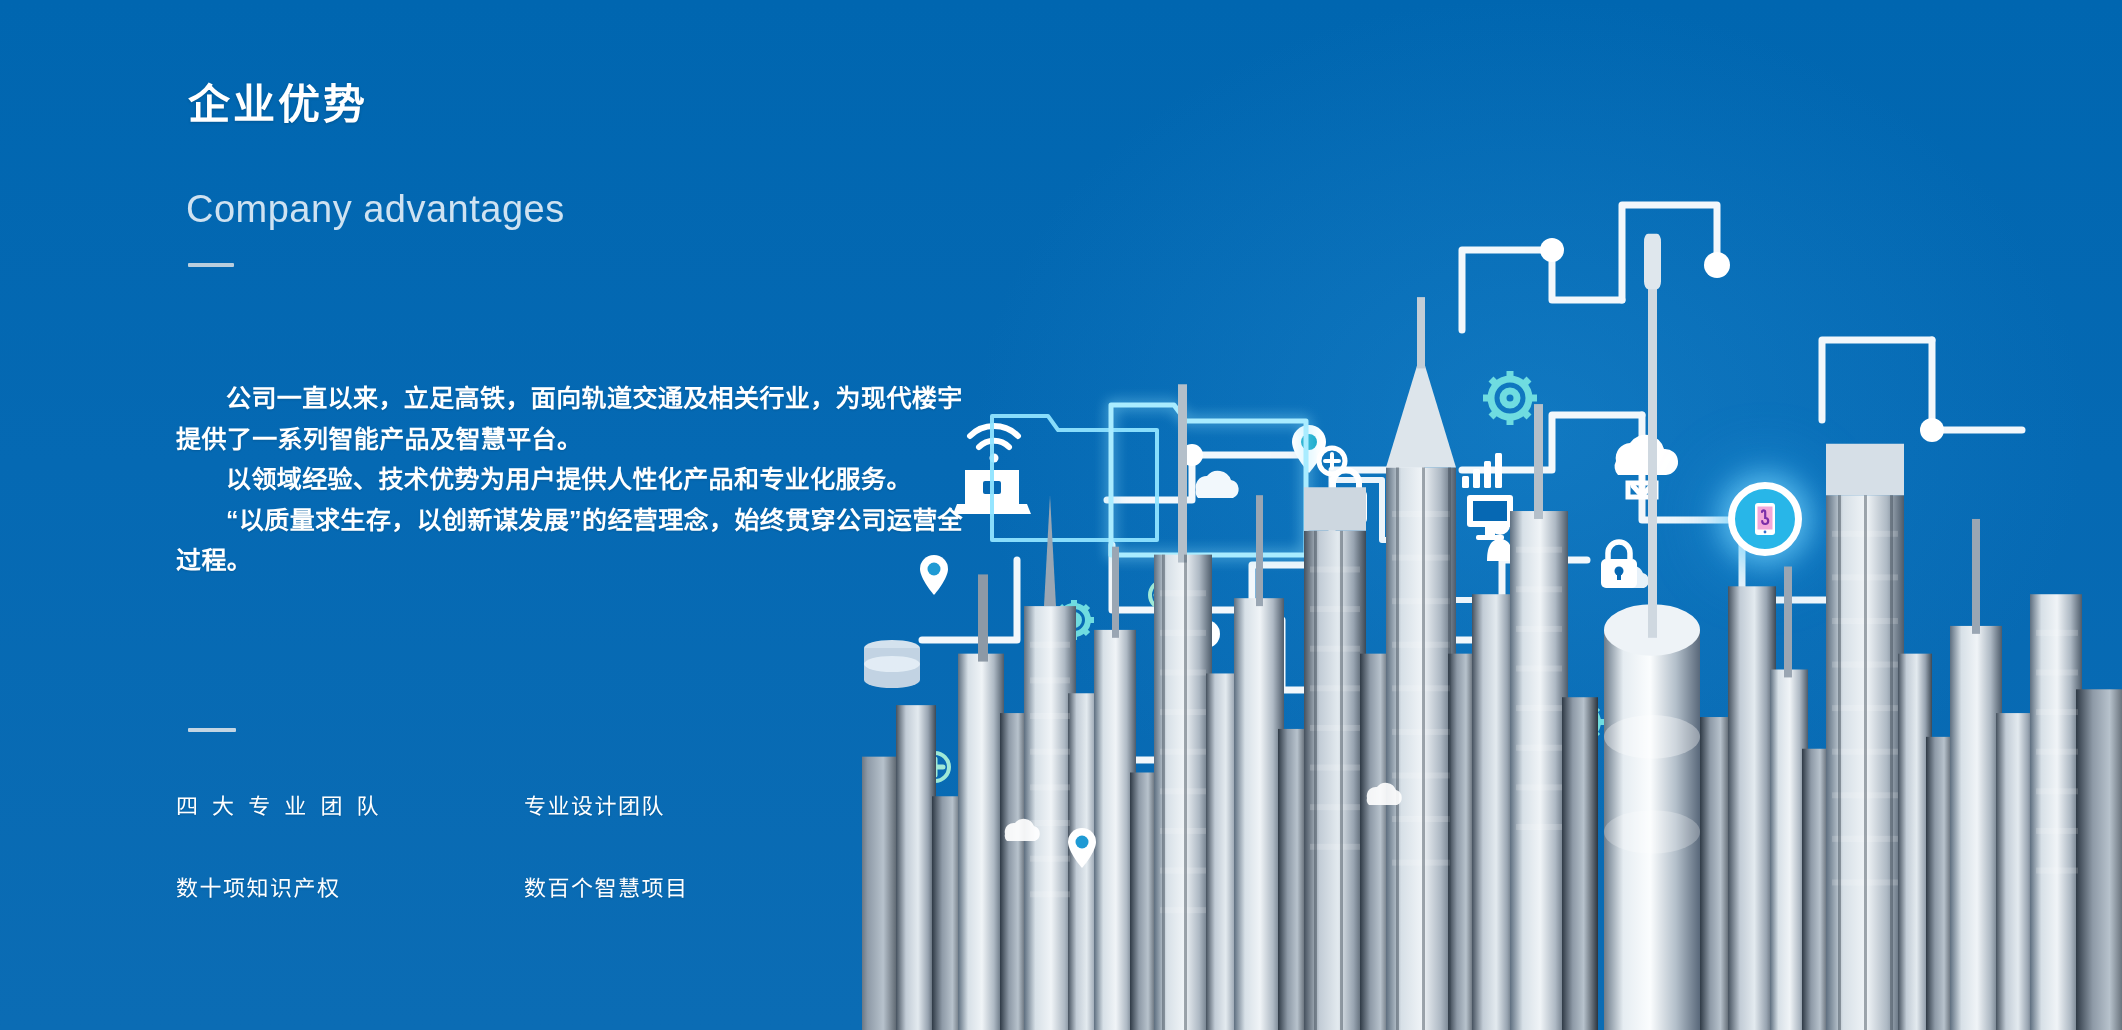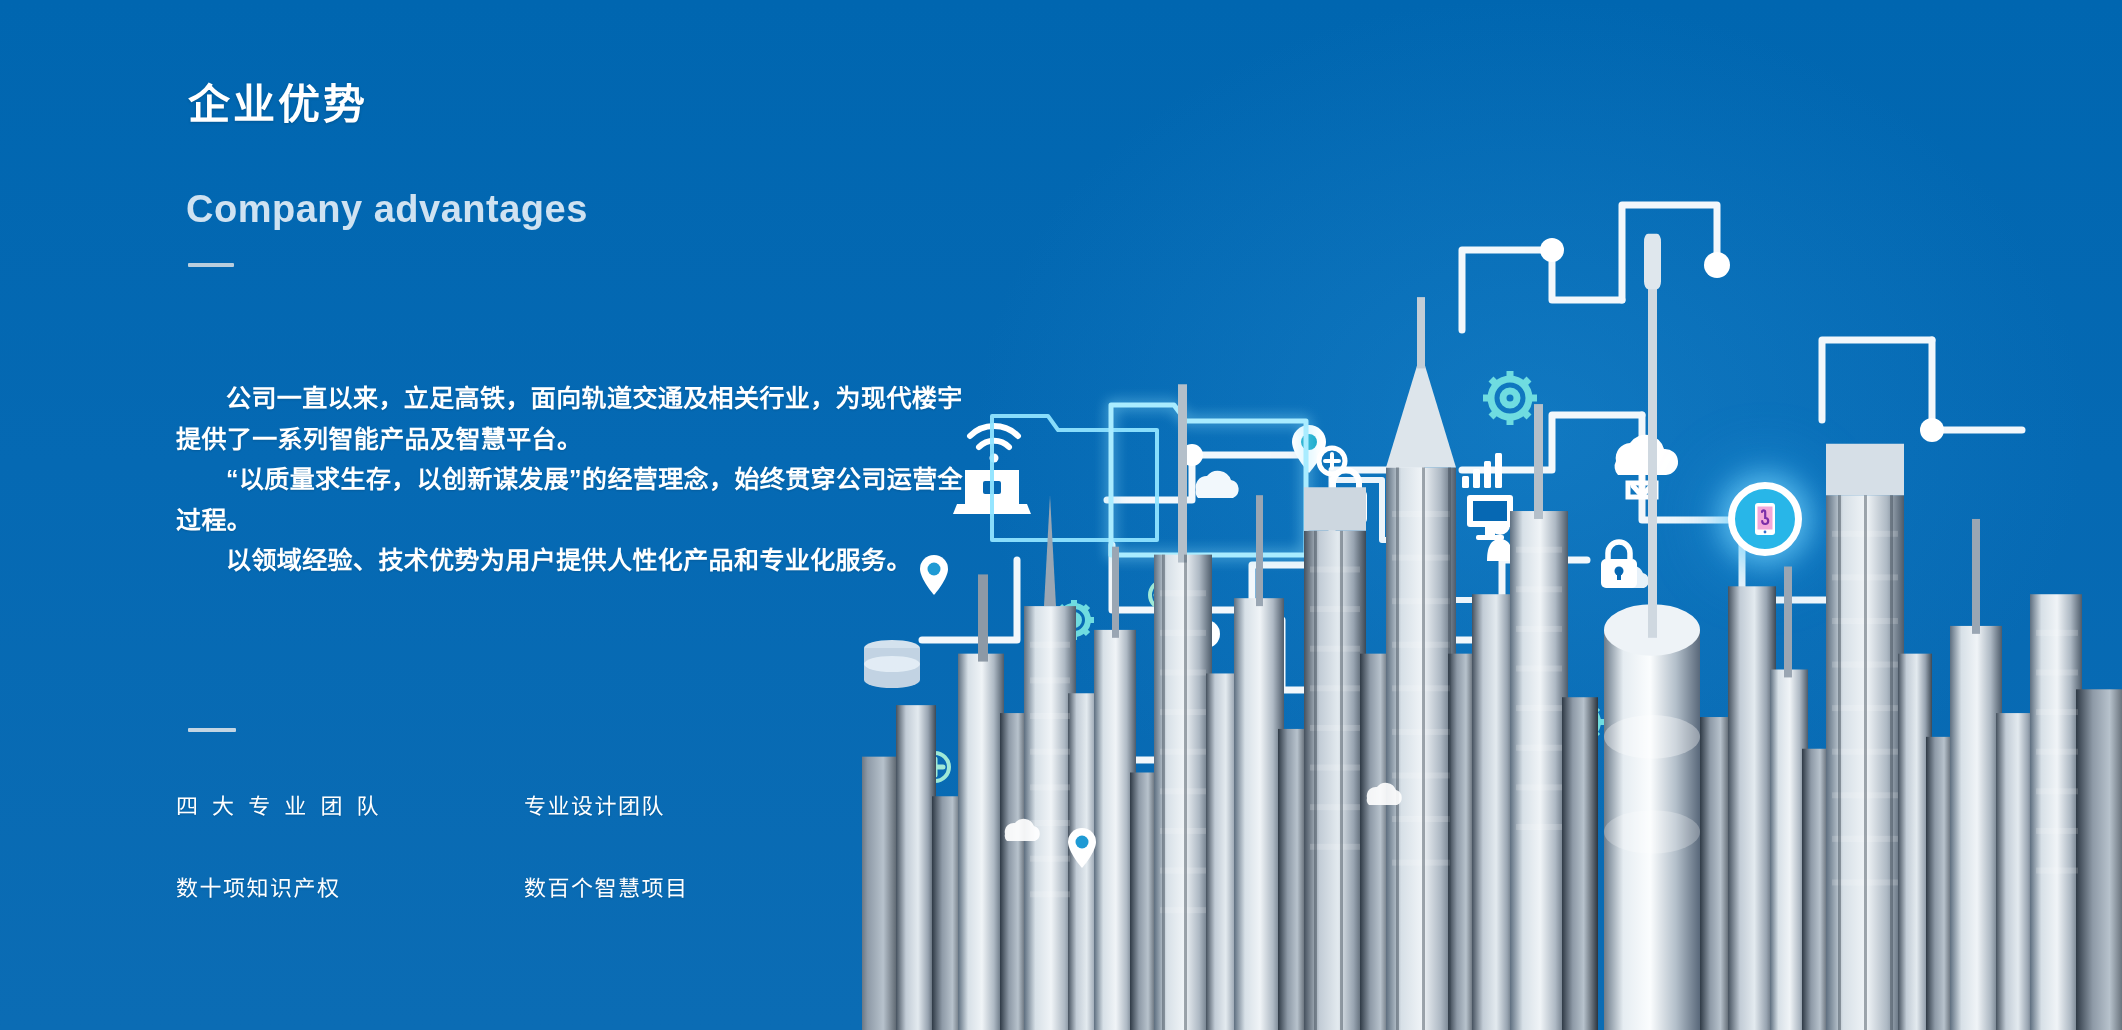--- a/index.html
+++ b/index.html
@@ -25,21 +25,21 @@
   .left-col { position:absolute; left:0; top:6px; width:1000px; height:1030px; z-index:40; }
 
   .cn-title {
     position:absolute; left:188px; top:78px;
     font-size:42px; font-weight:700; color:#ffffff;
     letter-spacing:3px; line-height:1;
     text-shadow:0 1px 3px rgba(0,0,0,.18);
   }
   .en-title {
     position:absolute; left:186px; top:184px;
-    font-size:38px; font-weight:700; color:#cfe2f1;
+    font-size:38px; font-weight:400; color:#cfe2f1;
     letter-spacing:.5px; line-height:1;
   }
   .rule {
     position:absolute; background:#b9cede; height:4px; width:46px; border-radius:1px;
   }
   .rule-top { left:188px; top:257px; }
   .rule-mid { left:188px; top:722px; width:48px; background:#c3d5e3; }
 
   
   .body-copy {
@@ -479,22 +479,22 @@
   <div class="left-col">
 
     <h2 class="cn-title">企业优势</h2>
 
     <div class="en-title">Company advantages</div>
 
     <div class="rule rule-top"></div>
 
     <div class="body-copy">
       <p>公司一直以来，立足高铁，面向轨道交通及相关行业，为现代楼宇提供了一系列智能产品及智慧平台。</p>
+      <p>以领域经验、技术优势为用户提供人性化产品和专业化服务。</p>
       <p>“以质量求生存，以创新谋发展”的经营理念，始终贯穿公司运营全过程。</p>
-      <p>以领域经验、技术优势为用户提供人性化产品和专业化服务。</p>
     </div>
 
     <div class="rule rule-mid"></div>
 
     <div class="features">
       <div class="feature">四 大 专 业 团 队</div>
       <div class="feature tight">专业设计团队</div>
       <div class="feature tight">数十项知识产权</div>
       <div class="feature tight">数百个智慧项目</div>
     </div>

